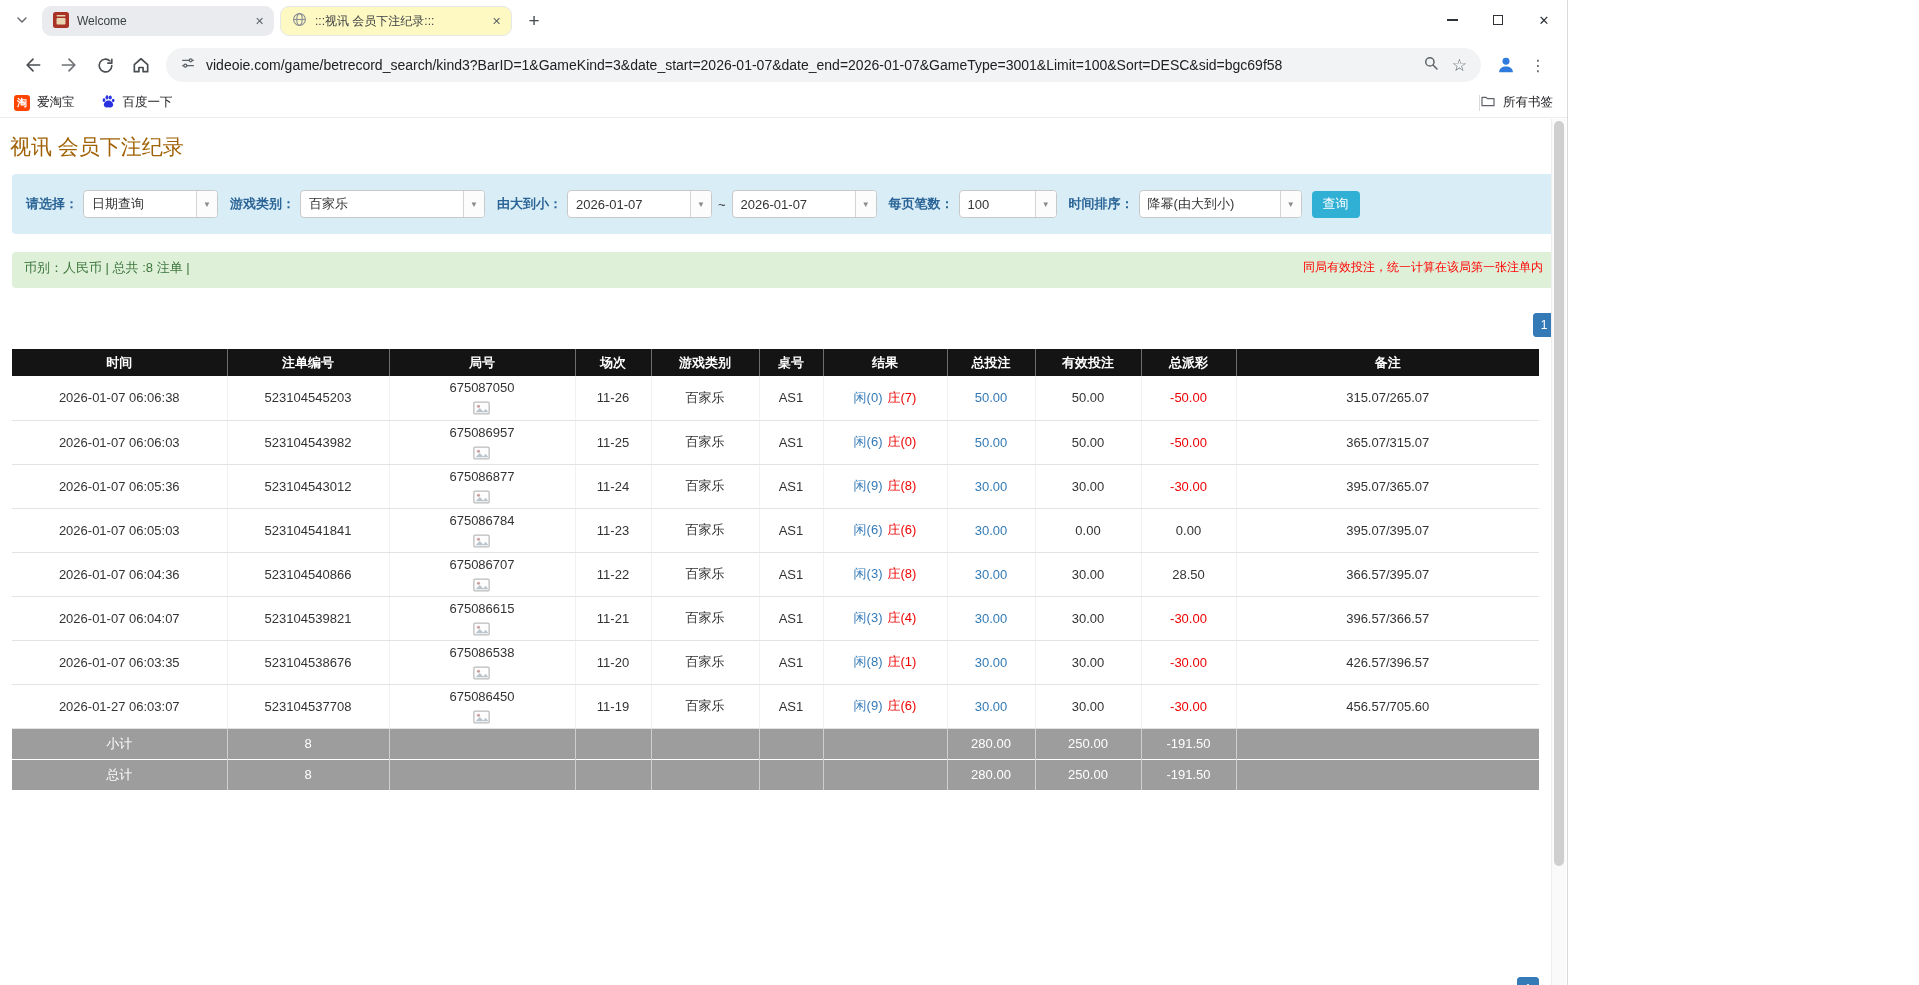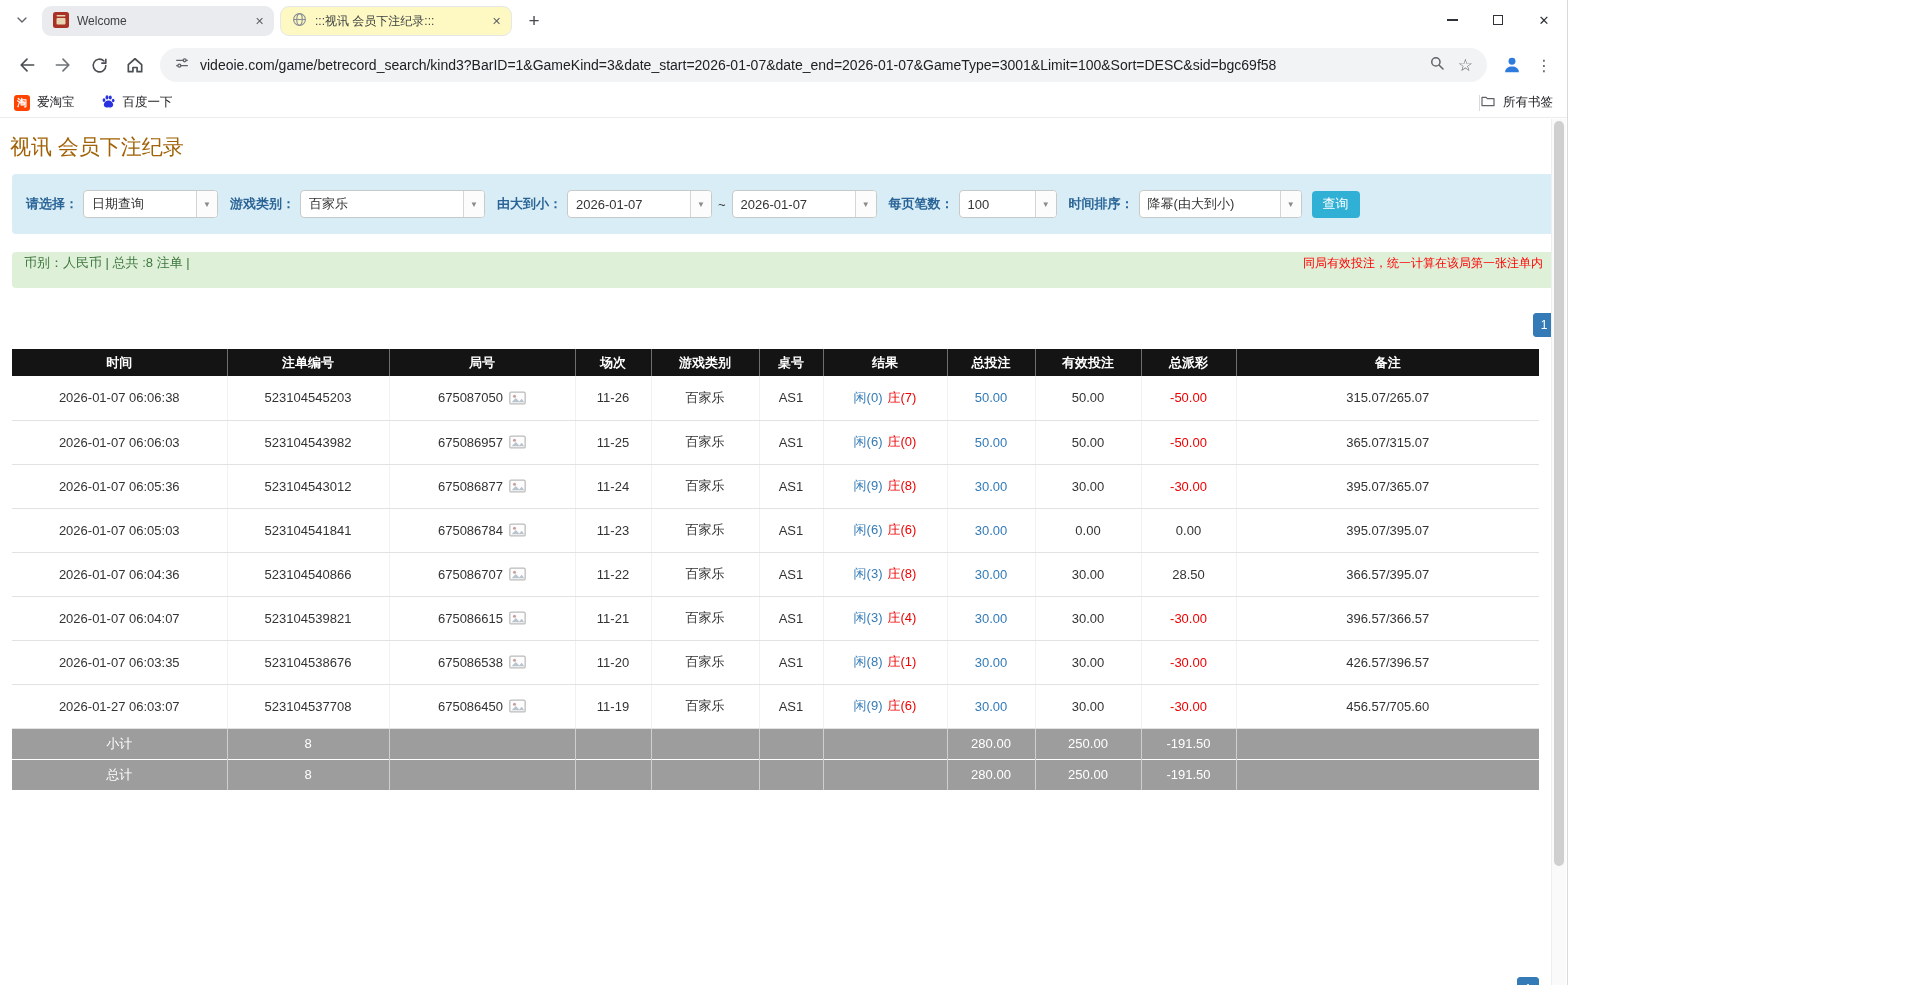--- a/index.html
+++ b/index.html
@@ -23,21 +23,21 @@
                border-radius:50%; font-size:11px; color:#5f6368; }
   .new-tab { font-size:19px; color:#474b4f; width:28px; height:28px; margin-left:8px; border-radius:50%;
              display:flex; align-items:center; justify-content:center; }
   .win-controls { position:absolute; right:0; top:0; height:40px; display:flex; }
   .win-controls button { width:46px; height:40px; display:flex; align-items:center; justify-content:center;
                          color:#2f3337; font-size:13px; }
   .min-glyph { width:11px; height:2px; background:#2f3337; display:block; }
   .max-glyph { width:10px; height:10px; border:1.5px solid #2f3337; display:block; }
 
   
-  .toolbar { height:46px; display:flex; align-items:center; padding:0 10px; gap:2px; background:#fff; }
+  .toolbar { height:46px; display:flex; align-items:center; padding:0 16px; gap:2px; background:#fff; }
   .nav-btn { width:34px; height:34px; display:flex; align-items:center; justify-content:center; border-radius:50%; }
   .omnibox { flex:1; height:34px; margin:0 6px; background:#f1f3f4; border-radius:17px;
              display:flex; align-items:center; padding:0 14px; gap:10px; min-width:0; }
   .url { flex:1; font-size:14px; color:#202124; white-space:nowrap; overflow:hidden; }
   .ob-right { display:flex; align-items:center; gap:12px; }
   .star { font-size:17px; color:#5f6368; line-height:1; }
   .profile { width:34px; height:34px; display:flex; align-items:center; justify-content:center; border-radius:50%; }
   .kebab { width:26px; height:34px; color:#5f6368; font-size:16px; display:flex; align-items:center; justify-content:center; }
 
   
@@ -61,40 +61,40 @@
          align-items:center; color:#333; }
   .sel .val { flex:1; padding:0 8px; white-space:nowrap; overflow:hidden; }
   .sel .arrow { width:21px; align-self:stretch; border-left:1px solid #d5d5d5; display:flex; align-items:center;
                 justify-content:center; font-size:8px; color:#8a8a8a; background:#fcfcfc; border-radius:0 3px 3px 0; }
   .w135{width:135px}.w185{width:185px}.w145{width:145px}.w98{width:98px}.w160{width:163px}
   .tilde { margin:0 6px; color:#333; }
   .search-btn { margin-left:10px; height:27px; padding:0 11px; background:var(--btn-teal,#31b0d5); color:#fff;
                 border-radius:4px; font-size:13px; }
 
   .summary-bar { margin:18px 12px 0; height:36px; background:var(--summary-bg,#dff0d8); border-radius:4px;
-                 display:flex; align-items:flex-end; padding:16px 12px; font-size:13px; color:#3c763d; }
+                 display:flex; align-items:flex-start; padding:7px 12px; font-size:13px; color:#3c763d; }
   .summary-bar .warn { margin-left:auto; color:#f00; font-size:12px; }
 
   .pagination { margin:25px 12px 12px; display:flex; justify-content:flex-end; }
   .page-btn { min-width:22px; height:24px; display:inline-flex; align-items:center; justify-content:center;
               background:var(--pg-blue,#337ab7); border:1px solid var(--pg-blue,#337ab7); color:#fff;
               font-size:12px; border-radius:3px; }
 
   .bet-table { width:1527px; margin:0 12px; border-collapse:collapse; font-size:13px; color:#333;
                text-align:center; table-layout:fixed; }
   .bet-table thead th { background:var(--header-bg,#141414); color:#fff; height:27px; font-weight:bold; font-size:13px; }
   .bet-table thead th + th { border-left:1px solid #6e6e6e; }
   .bet-table tbody td { height:44px; background:#fff; border-bottom:1px solid #e2e2e2; }
   .bet-table tbody td + td { border-left:1px solid #f1f1f1; }
   .bet-table tfoot td { background:var(--footer-bg,#9d9d9d); color:#fff; height:31px; }
   .bet-table tfoot td + td { border-left:1px solid #cfcfcf; }
   .bet-table tfoot tr + tr td { border-top:1px solid #fff; }
   .blue { color:var(--blue,#337ab7); }
   .red  { color:var(--red,#ee0000); }
-  .round-wrap { display:inline-flex; align-items:center; gap:6px; }
+  .round-wrap { display:inline-flex; align-items:center; gap:6px;flex-direction:column; }
   .img-btn { display:inline-flex; line-height:0; }
   .result-wrap { display:inline-flex; gap:5px; }
 
   
   .scrollbar { position:absolute; top:119px; bottom:0; right:1px; width:15px; background:#fafafa; border-left:1px solid #eee; }
   .thumb { position:absolute; top:2px; left:2px; width:10px; height:745px; border-radius:5px; background:#cfcfcf; }
   .bottom-page { position:absolute; left:1517px; top:977px; }
 </style>
 <title>:::视讯 会员下注纪录:::</title></head>
 <body>

